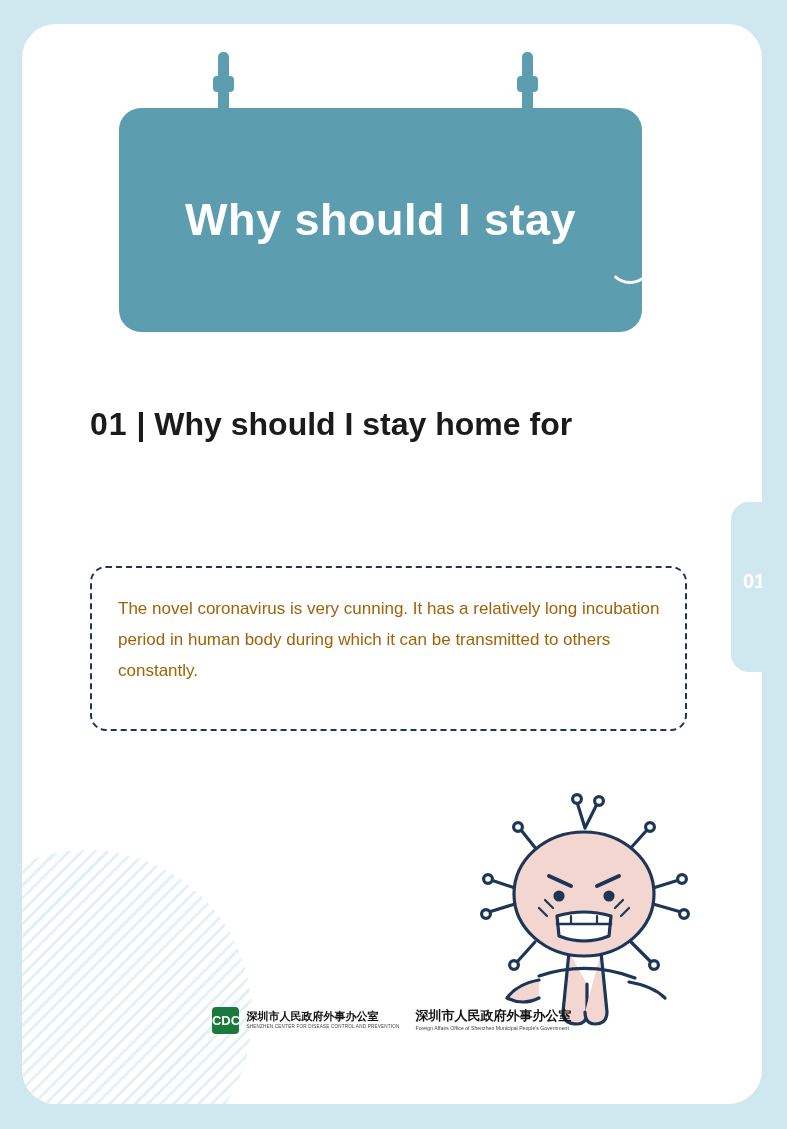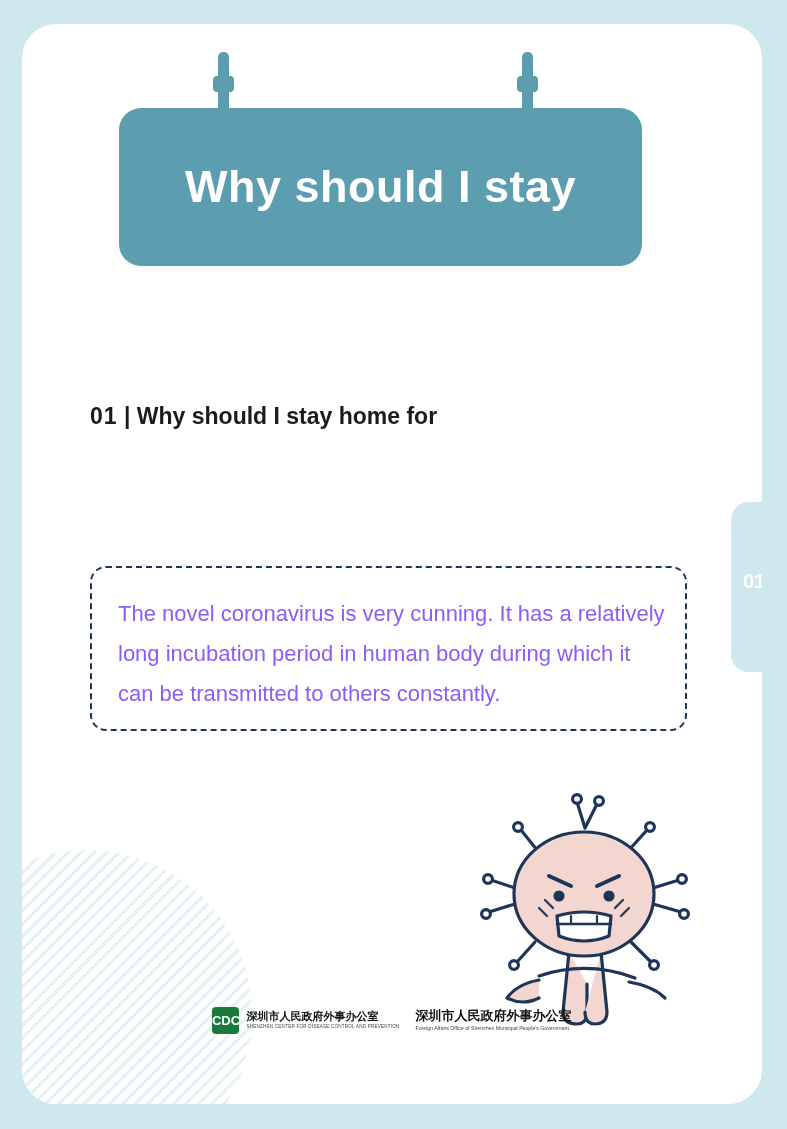--- a/index.html
+++ b/index.html
@@ -57,21 +57,21 @@
     border-radius: 4px;
   }
   .rope-cap.left  { left: 191px; top: 52px; }
   .rope-cap.right { left: 495px; top: 52px; }
 
   .sign {
     position: absolute;
     left: 97px;
     top: 84px;
     width: 523px;
-    height: 158px;
+    height: 224px;
     background: #5d9db0;
     border-radius: 22px;
     color: #ffffff;
     display: flex;
     flex-direction: column;
     align-items: center;
     justify-content: center;
     text-align: center;
   }
   .sign-line {
@@ -92,21 +92,21 @@
     border-right-color: transparent;
     border-radius: 0 0 40px 40px;
   }
 
   
   .question {
     position: absolute;
     left: 68px;
     top: 372px;
     width: 600px;
-    font-size: 23px;
+    font-size: 32px;
     font-weight: bold;
     color: #1b1b1b;
     line-height: 1.75;
   }
   .q-num { letter-spacing: 1px; }
   .q-indent { display: block; padding-left: 60px; }
 
   
   .answer-box {
     position: absolute;
@@ -116,23 +116,23 @@
     height: 165px;
     border: 2px dashed #1d3557;
     border-radius: 16px;
     box-sizing: border-box;
   }
   .answer-text {
     position: absolute;
     left: 26px;
     top: 26px;
     width: 548px;
-    font-size: 22px;
+    font-size: 17px;
     line-height: 1.82;
-    color: #8b5cf6;
+    color: #a16207;
   }
 
   
   .side-tab {
     position: absolute;
     left: 709px;
     top: 478px;
     width: 53px;
     height: 170px;
     background: #cfe7ee;

